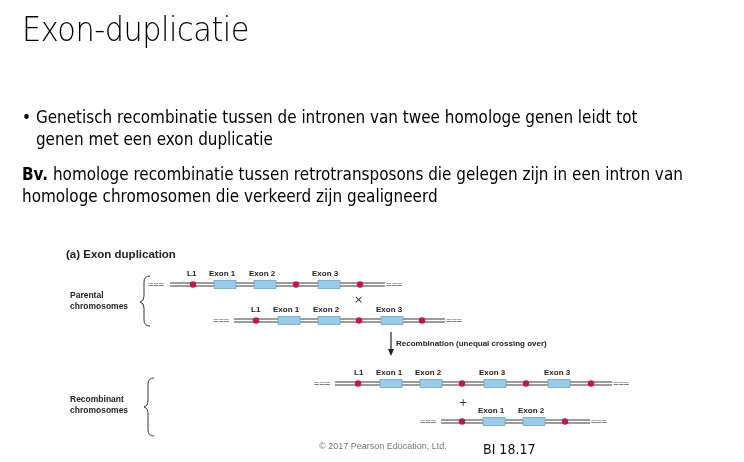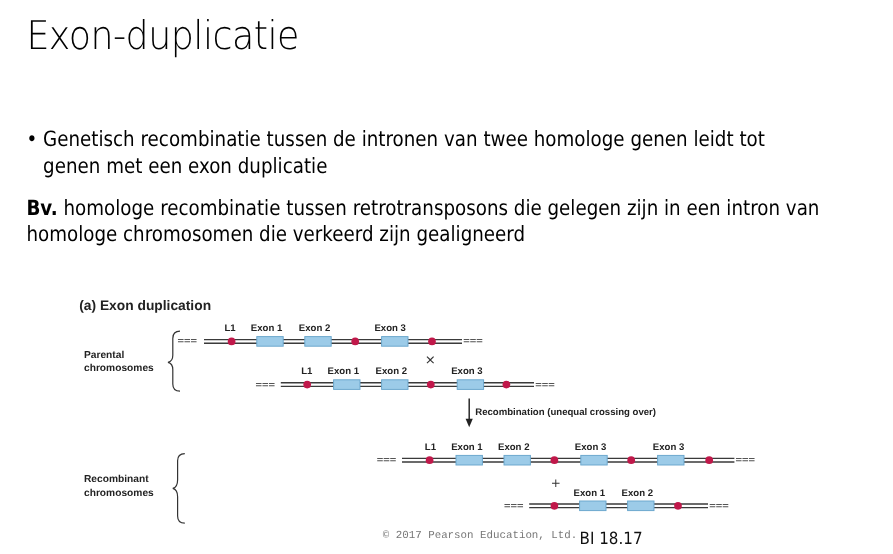--- a/index.html
+++ b/index.html
@@ -20,21 +20,21 @@
     .bullet-text { white-space: normal; width: 800px; }
     .example-block {
       position: absolute; left: 22px; top: 163px; font-size: 17.5px; line-height: 22px;
       transform: scaleX(0.87); transform-origin: left top; width: 830px;
     }
     .example-label { font-weight: bold; }
     .figure { position: absolute; left: 0; top: 0; width: 744px; height: 462px; }
     .fig-text { font-family: "Liberation Sans", sans-serif; font-weight: bold; fill: #222; }
     .copyright {
       position: absolute; left: 319px; top: 441px; font-size: 9px; color: #777;
-      font-family: Liberation Mono, monospace; white-space: nowrap;
+      font-family: Liberation Sans, sans-serif; white-space: nowrap;
     }
     .ref {
       position: absolute; left: 483px; top: 441px; font-size: 14px; color: #111;
       font-family: "DejaVu Sans", sans-serif; white-space: nowrap; transform: scaleX(0.9); transform-origin: left top;
     }
   </style>
 </head>
 <body>
 
 <div class="slide-title">Exon-duplicatie</div>

